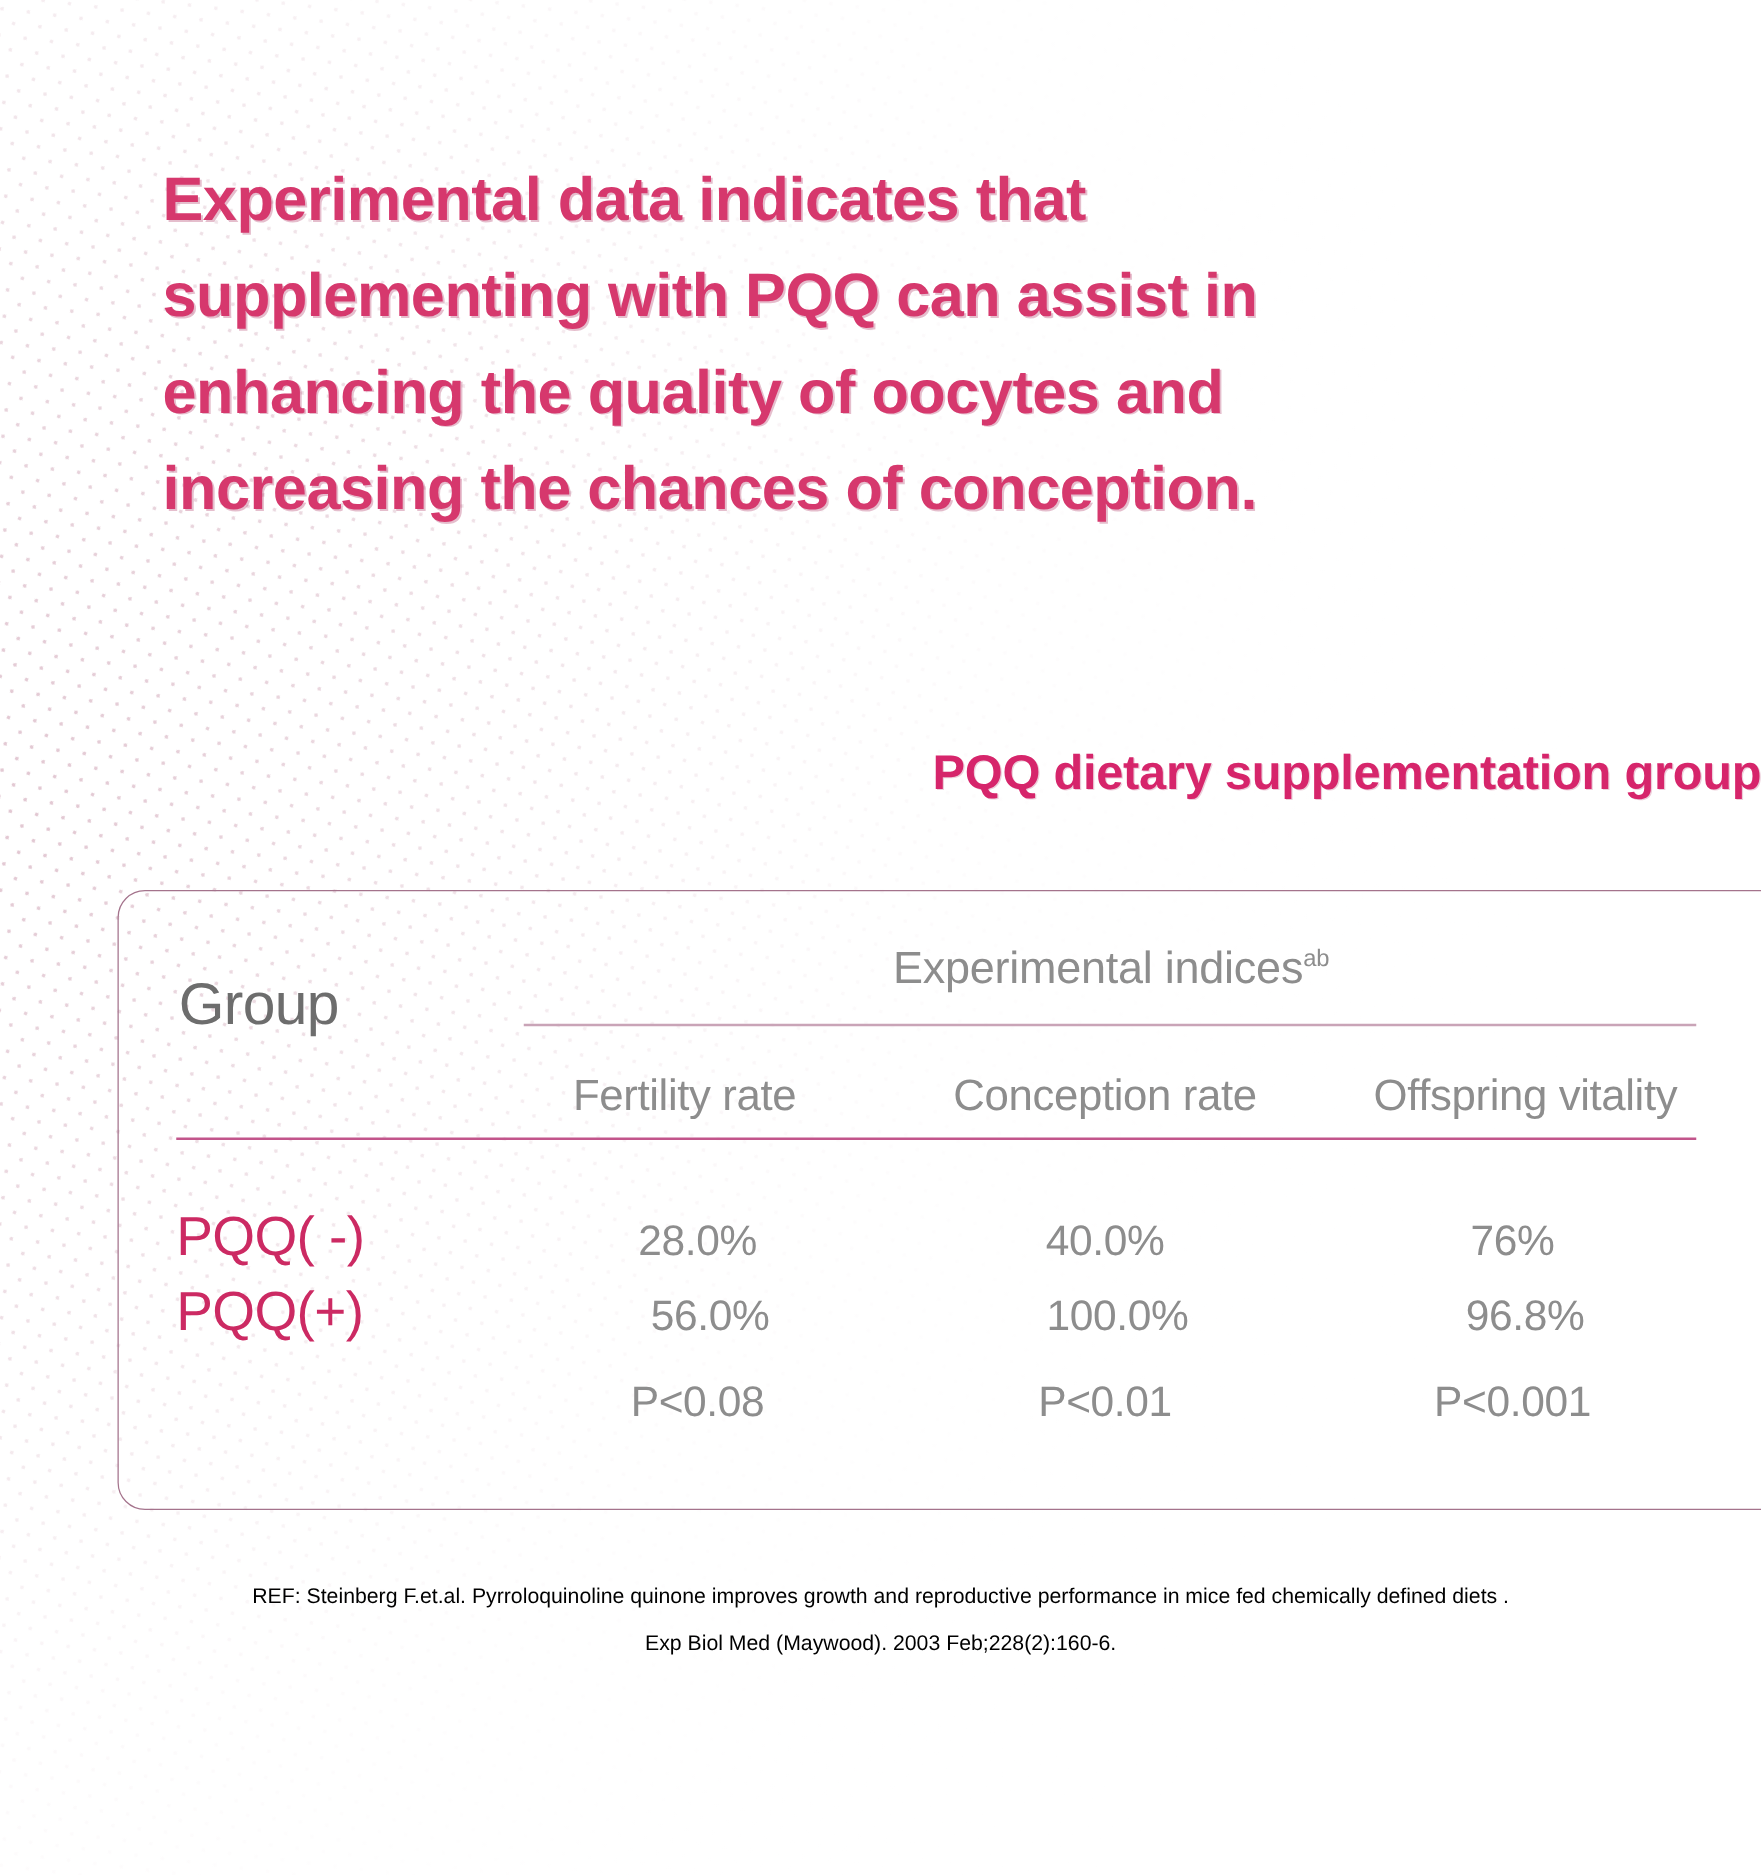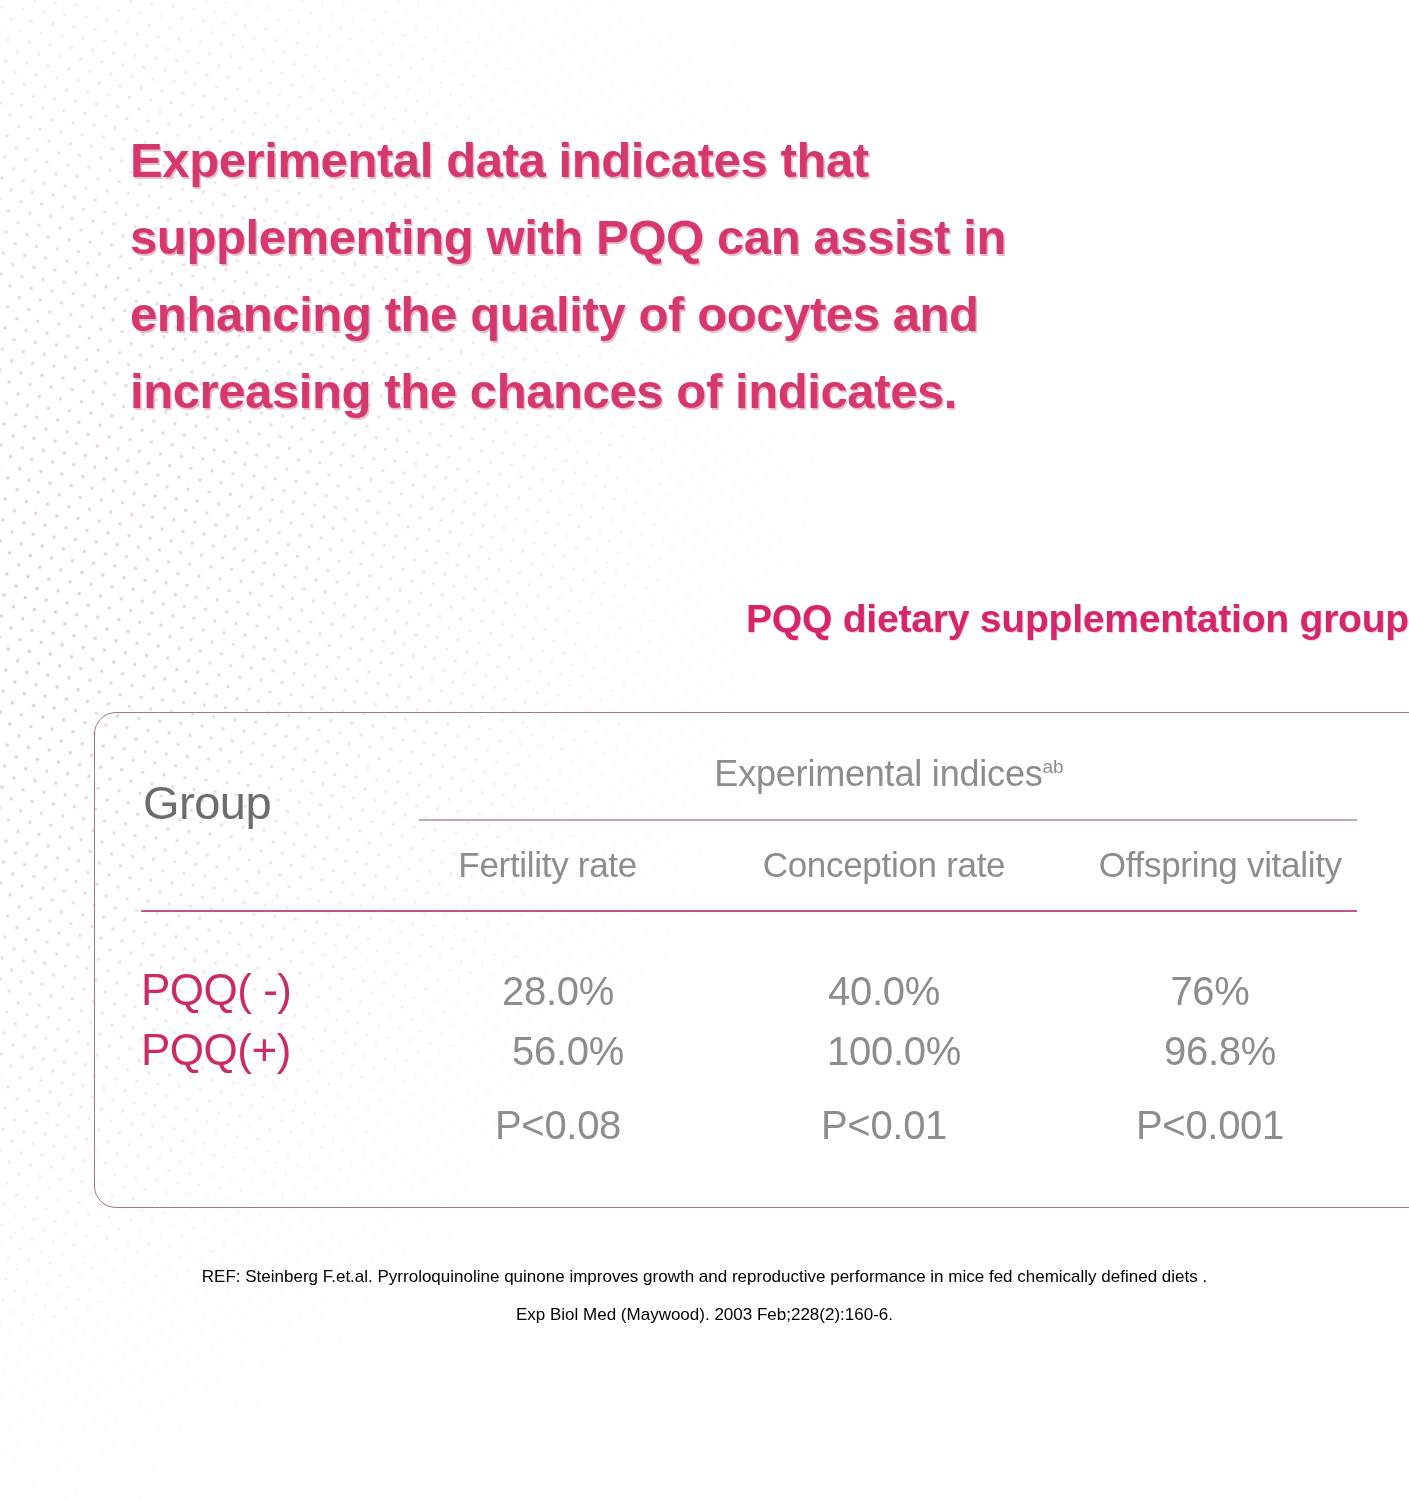--- a/index.html
+++ b/index.html
@@ -136,21 +136,21 @@
     left: 46px;
     top: 197px;
     width: 1216px;
     height: 2px;
     background: #c2558b;
   }
 
   .subhead-row {
     position: absolute;
     left: 300px;
-    top: 132px;
+    top: 144px;
     width: 978px;
     display: flex;
     gap: 31px;
   }
   .subhead-row .cell {
     flex: 1 1 0;
     text-align: center;
     font-size: 35px;
     color: #8d8d8d;
     letter-spacing: -0.3px;
@@ -171,21 +171,21 @@
     color: #cc2a63;
     letter-spacing: -0.5px;
   }
   .data-row .vals {
     width: 978px;
     display: flex;
   }
   .data-row .vals .cell {
     flex: 1 1 0;
     text-align: center;
-    font-size: 40px;
+    font-size: 34px;
     color: #8d8d8d;
     letter-spacing: -0.3px;
   }
 
   #row-0 { top: 252px; }
   #row-1 { top: 312px; gap: 10px; }
   #row-p { top: 390px; }
 
   
   #reference {
@@ -206,21 +206,21 @@
 <div id="page">
 
   <div id="bg-texture-rot"></div>
   <div id="bg-fade"></div>
   <div id="bg-fade2"></div>
 
   <div id="headline">
     <span class="hl-line">Experimental data indicates that</span>
     <span class="hl-line">supplementing with PQQ can assist in</span>
     <span class="hl-line">enhancing the quality of oocytes and</span>
-    <span class="hl-line">increasing the chances of indicates.</span>
+    <span class="hl-line">increasing the chances of conception.</span>
   </div>
 
   <div id="subtitle">PQQ dietary supplementation group</div>
 
   <div id="table-card">
     <div class="tbl">
 
       <div id="group-label">Group</div>
 
       <div id="indices-label">

